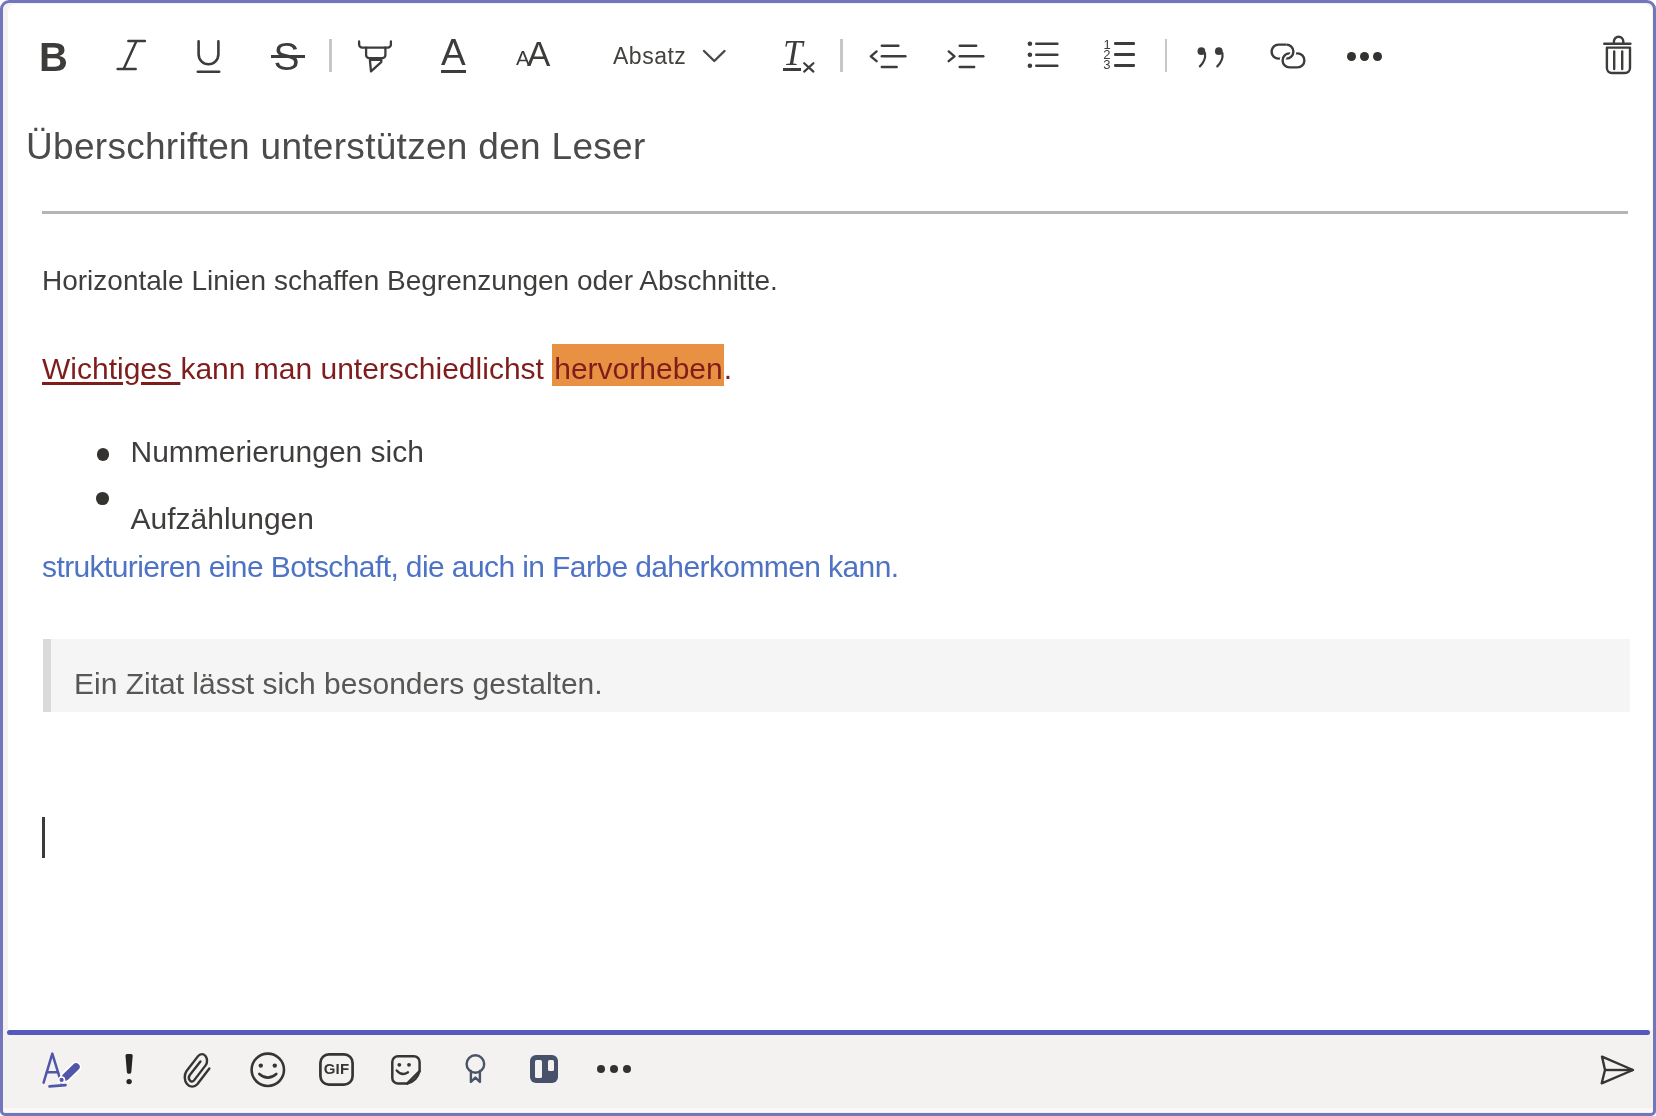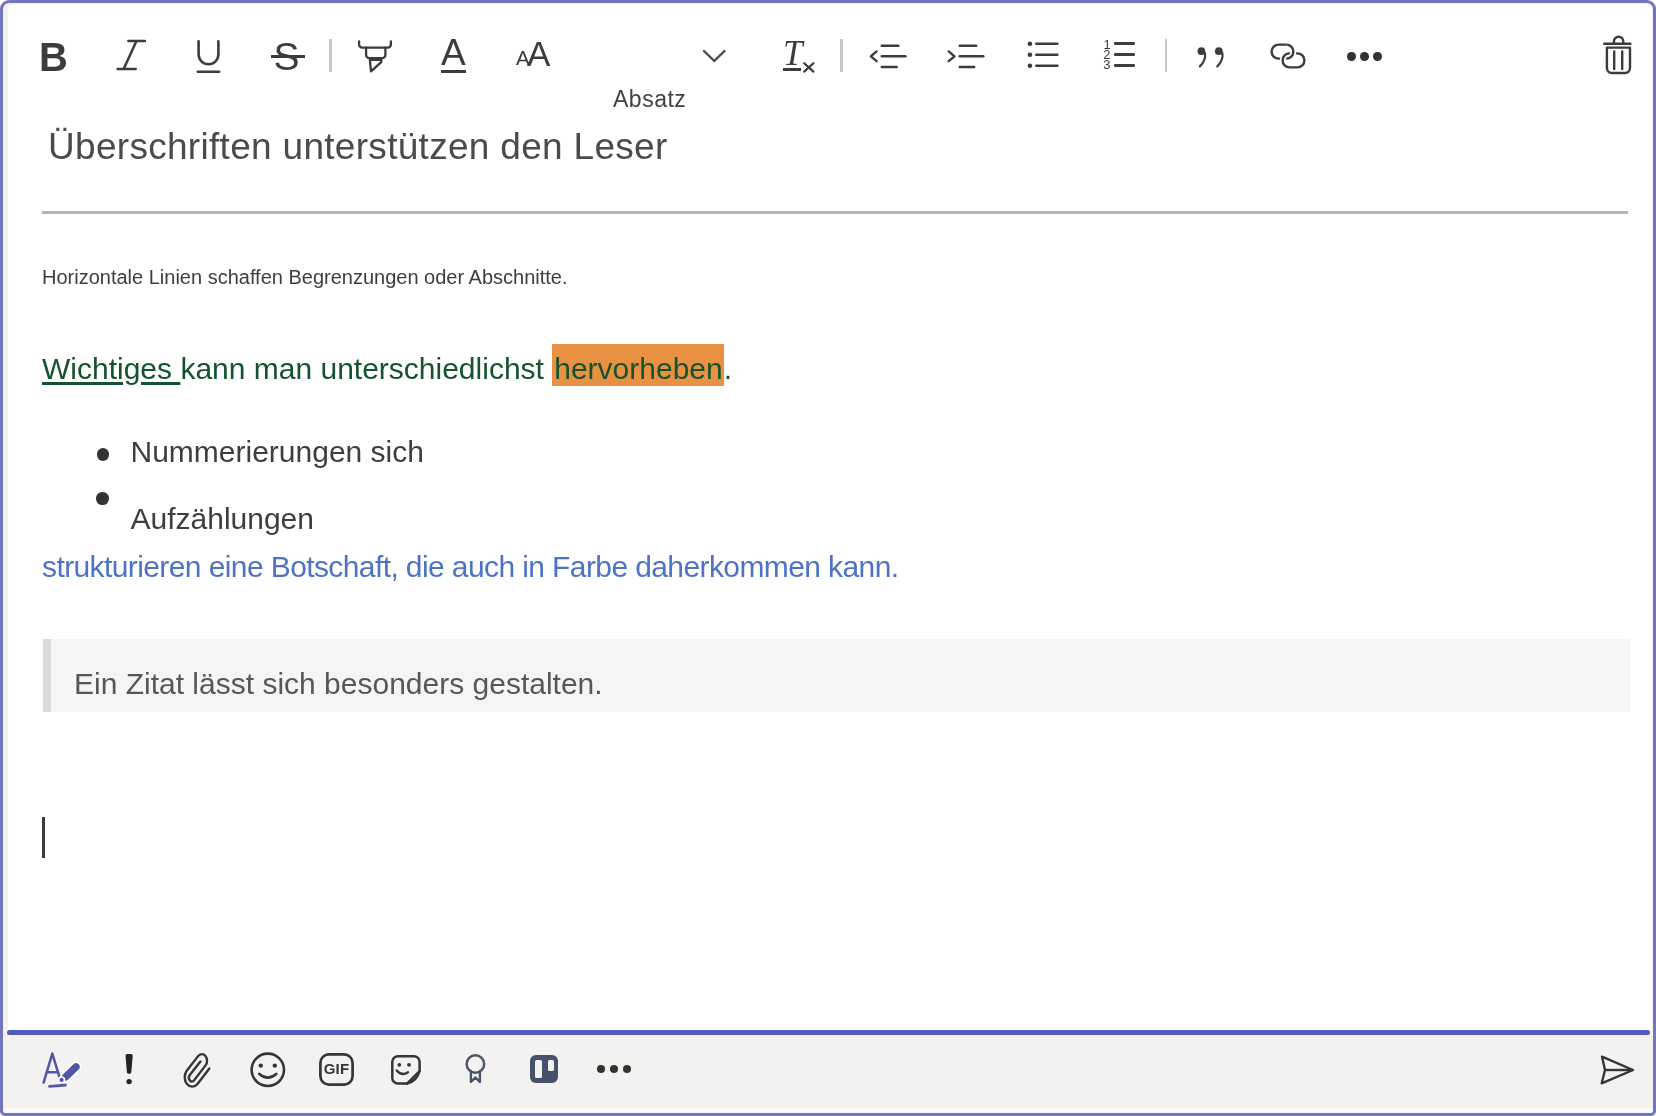--- a/index.html
+++ b/index.html
@@ -37,21 +37,21 @@
 
 <svg style="left:357px;top:38.5px" width="36" height="34" viewBox="0 0 36 34" fill="none" stroke="#3E3C3A" stroke-width="2.3" stroke-linecap="round" stroke-linejoin="round">
   <path d="M2.1 2.4 V5.4 A3.2 3.2 0 0 0 5.3 8.6 H30.7 A3.2 3.2 0 0 0 33.9 5.4 V2.4"></path>
   <path d="M9.1 8.6 V15.9 a3.2 3.2 0 0 0 3.2 3.2 H25.2 a3.2 3.2 0 0 0 3.2 -3.2 V8.6"></path>
   <path d="M12.9 20.9 L24.4 20.9 L24.2 23.1 L14 32.4 Z"></path>
 </svg>
 <span class="txt ic" style="left:441px;top:34.3px;font-size:37px;">A</span>
 <div class="abs" style="left:440.5px;top:69.9px;width:25.5px;height:2.7px;background:#3E3C3A;"></div>
 <span class="txt ic" style="left:516px;top:48px;font-size:20.5px;">A</span>
 <span class="txt ic" style="left:527px;top:36px;font-size:35px;">A</span>
-<span class="txt" style="left:613px;top:44.5px;font-size:23px;letter-spacing:0.5px;color:#44423F;margin-top:43px;">Absatz</span>
+<span class="txt" style="left:613px;top:44.5px;font-size:23px;letter-spacing:0.5px;color:#44423F;">Absatz</span>
 <svg style="left:702.5px;top:49.5px" width="23" height="13" viewBox="0 0 23 13" fill="none" stroke="#4A4846" stroke-width="2.4" stroke-linecap="round" stroke-linejoin="round">
     <path d="M1 1 L11.3 11 L21.5 1"></path>
   </svg>
 <span class="txt ic" style="left:783px;top:36.2px;font-size:35px;font-family:'Liberation Serif',serif;font-style:italic;">T</span>
 <div class="abs" style="left:782.5px;top:68.3px;width:18.5px;height:2.7px;background:#3E3C3A;"></div>
 <svg style="left:803.3px;top:61.8px" width="12" height="11" viewBox="0 0 12 11" fill="none" stroke="#3E3C3A" stroke-width="2.2" stroke-linecap="round">
     <path d="M1.2 1.2 L10.4 9.6"></path>
     <path d="M10.4 1.2 L1.2 9.6"></path>
   </svg>
 <div class="sep" style="left:840px;"></div>
@@ -106,24 +106,24 @@
 <div class="dot" style="left:1373.2px;top:52px;width:8.8px;height:8.8px;"></div>
 
 <svg style="left:1602.5px;top:34.5px" width="29" height="39" viewBox="0 0 29 39" fill="none" stroke="#3E3C3A" stroke-width="2.4" stroke-linecap="round" stroke-linejoin="round">
   <path d="M10.9 8.7 V6.4 A4.7 4.7 0 0 1 20.3 6.4 V8.7"></path>
   <path d="M1.2 8.7 H27.4"></path>
   <path d="M3.9 12.6 H27 V33 a5 5 0 0 1 -5 5 H8.9 a5 5 0 0 1 -5 -5 Z"></path>
   <path d="M11.2 16.4 V34"></path>
     <path d="M19.2 16.4 V34"></path>
 </svg>
 
-<span class="txt" style="left:48px;top:127.7px;font-size:37px;letter-spacing:0.3px;color:#4B4B4B;">Überschriften unterstützen den Leser</span>
+<span class="txt" style="left:26px;top:127.7px;font-size:37px;letter-spacing:0.3px;color:#4B4B4B;">Überschriften unterstützen den Leser</span>
 <div class="abs" style="left:42px;top:211.4px;width:1586px;height:2.4px;background:#B7B4B2;"></div>
-<span class="txt" style="left:42px;top:267px;font-size:20px;color:#3F3E3C;">Horizontale Linien schaffen Begrenzungen oder Abschnitte.</span>
-<span class="txt" style="left:42px;top:353.6px;font-size:30px;color:#14532d;"><u style="text-decoration-thickness:2.6px;text-underline-offset:2.5px;">Wichtiges </u>kann man unterschiedlichst <mark style="background:#E89142;color:inherit;padding:8px 1px 1px 2px;">hervorheben</mark>.</span>
+<span class="txt" style="left:42px;top:267px;font-size:28px;color:#3F3E3C;">Horizontale Linien schaffen Begrenzungen oder Abschnitte.</span>
+<span class="txt" style="left:42px;top:353.6px;font-size:30px;color:#7f1d1d;"><u style="text-decoration-thickness:2.6px;text-underline-offset:2.5px;">Wichtiges </u>kann man unterschiedlichst <mark style="background:#E89142;color:inherit;padding:8px 1px 1px 2px;">hervorheben</mark>.</span>
 <div class="abs" style="left:96.6px;top:448.1px;width:12.6px;height:12.6px;border-radius:50%;background:#35332F;"></div>
 <div class="abs" style="left:96.3px;top:492.4px;width:12.6px;height:12.6px;border-radius:50%;background:#35332F;"></div>
 <span class="txt" style="left:130.5px;top:436.6px;font-size:30px;color:#3F3E3C;">Nummerierungen sich</span>
 <span class="txt" style="left:130.5px;top:481px;font-size:30px;color:#3F3E3C;margin-top:23px;">Aufzählungen</span>
 <span class="txt" style="left:42px;top:551.6px;font-size:30px;letter-spacing:-0.6px;color:#4E73C4;text-align:right;">strukturieren eine Botschaft, die auch in Farbe daherkommen kann.</span>
 <div class="abs" style="left:42.8px;top:639px;width:8.4px;height:73px;background:#DCDAD8;"></div>
 <div class="abs" style="left:51.2px;top:639px;width:1578.8px;height:73px;background:#F5F5F5;"></div>
 <span class="txt" style="left:74px;top:668.8px;font-size:30px;color:#595755;text-align:center;">Ein Zitat lässt sich besonders gestalten.</span>
 <div class="abs" style="left:42px;top:816.5px;width:2.6px;height:41px;background:#3B3A39;"></div>
 

